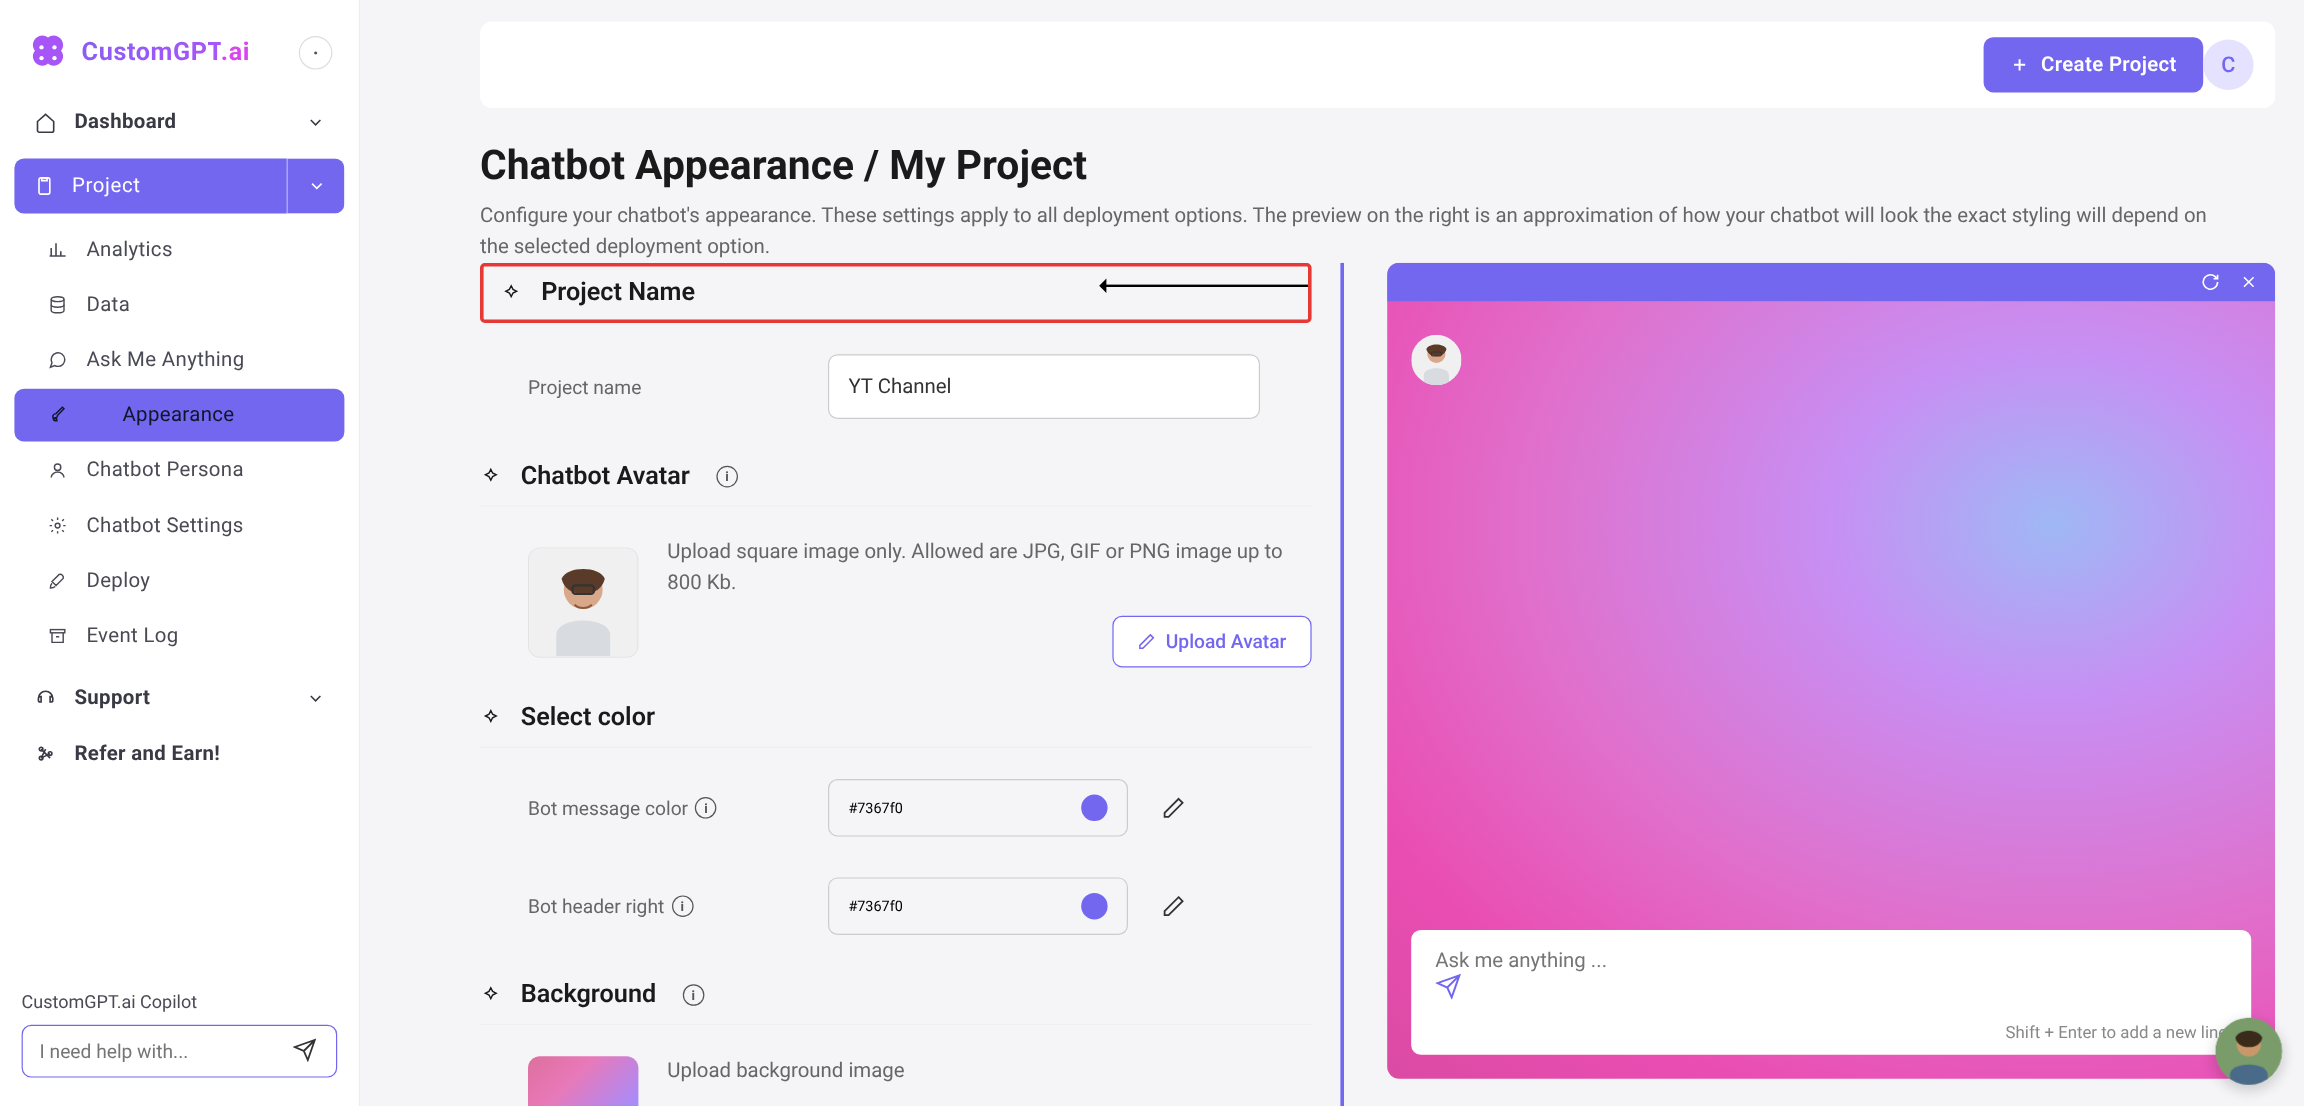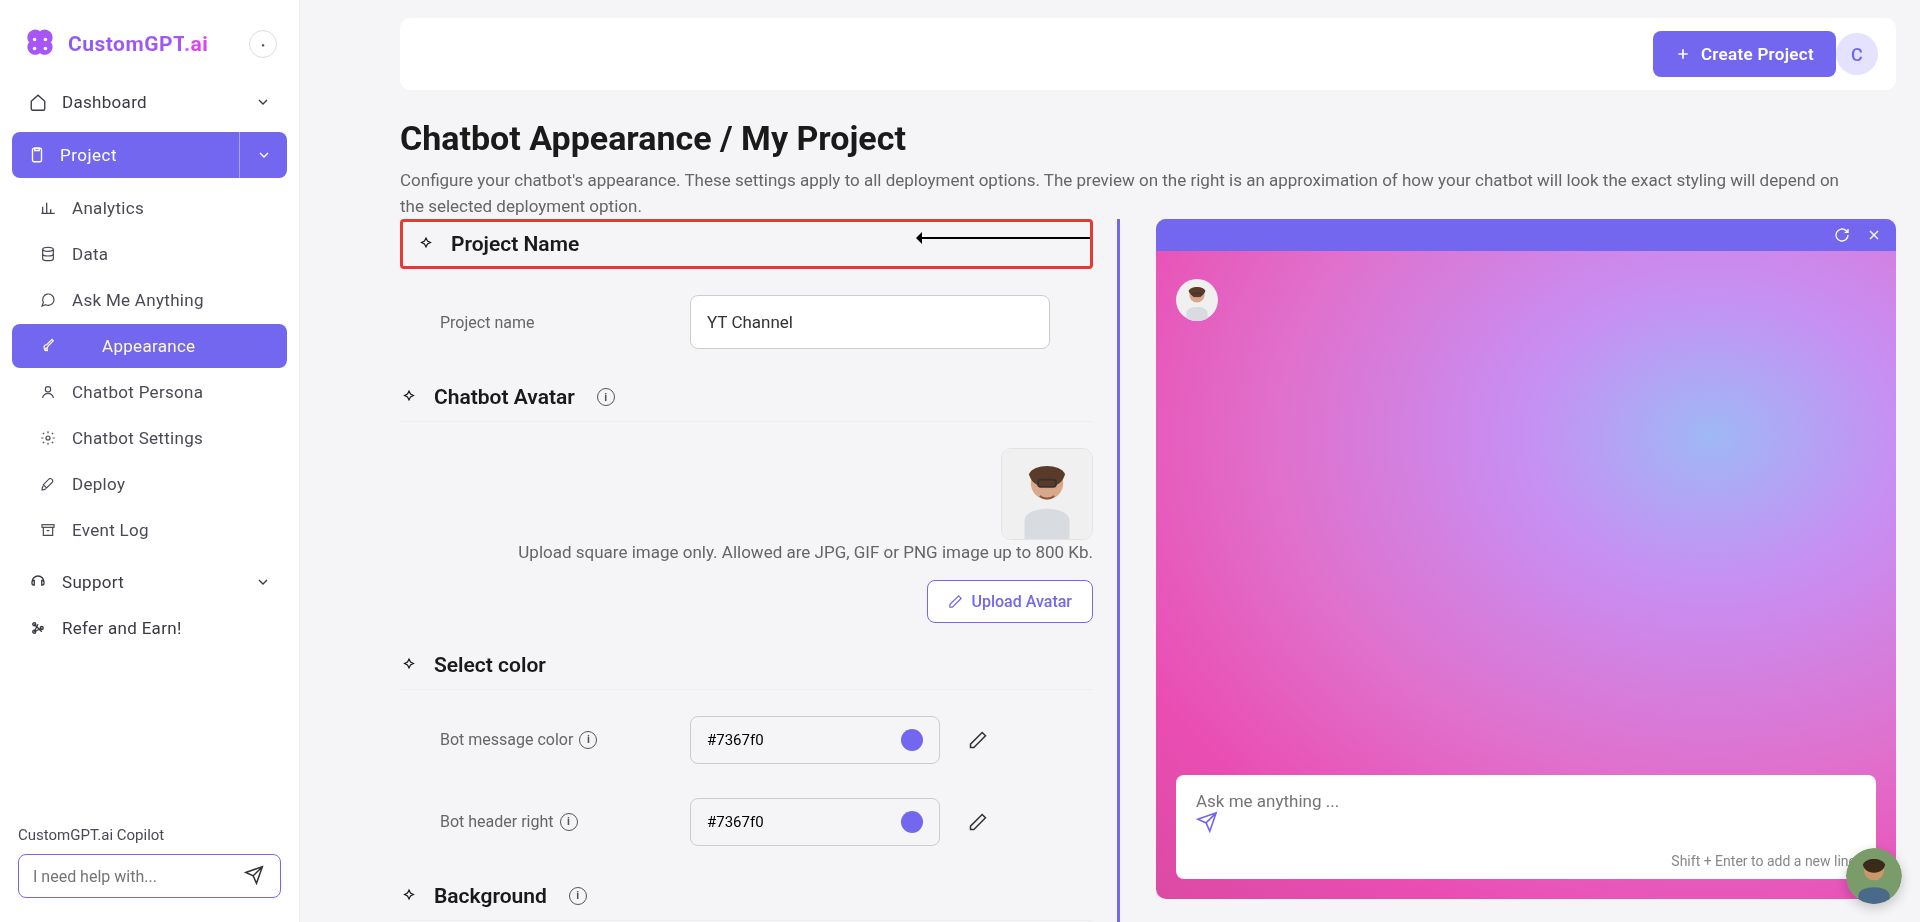--- a/index.html
+++ b/index.html
@@ -9,26 +9,26 @@
 .logo { display: flex; align-items: center; gap: 10px; }
 .logo-icon { width: 36px; height: 36px; }
 .logo-text { font-weight: 700; font-size: 21px; letter-spacing: 0.5px; }
 .logo-text .grad { background: linear-gradient(90deg,#8b5cf6,#a855f7); -webkit-background-clip: text; color: transparent; margin-top: 32px; }
 .logo-text .dot { color: #d946ef; }
 .gear-btn { width: 28px; height: 28px; border: 1px solid #ddd; border-radius: 50%; display: flex; align-items: center; justify-content: center; cursor: pointer; color: #555; font-size: 6px; }
 .nav { display: flex; flex-direction: column; gap: 2px; }
 .nav-row { display: flex; align-items: center; gap: 14px; padding: 12px 16px; border-radius: 8px; color: #4a4a55; font-size: 17px; cursor: pointer; letter-spacing: 0.3px; }
 .nav-row .ico { width: 20px; display: flex; justify-content: center; }
 .nav-row .chev { margin-left: auto; }
-.nav-row.top { font-weight: 400; color: #3a3a45; }
+.nav-row.top { font-weight: 700; color: #3a3a45; }
 .project-row { display: flex; margin: 6px 0; }
 .project-btn { flex: 1; display: flex; align-items: center; gap: 14px; padding: 13px 16px; background: #7367f0; color: #fff; border-radius: 8px 0 0 8px; font-size: 17px; letter-spacing: 0.5px; }
 .project-chev { width: 48px; background: #7367f0; border-left: 1px solid rgba(255,255,255,0.4); border-radius: 0 8px 8px 0; display: flex; align-items: center; justify-content: center; color: #fff; }
 .sub { padding-left: 26px; }
-.sub.active { background: #7367f0; color: #fef9c3; gap: 44px; }
+.sub.active { background: #7367f0; color: #0f172a; gap: 44px; }
 .support-row { margin-top: 6px; }
 .copilot-block { margin-top: auto; padding: 6px; }
 .copilot-label { font-size: 15px; color: #4a4a55; margin-bottom: 10px; }
 .copilot-input { display: flex; align-items: center; border: 1.5px solid #7367f0; border-radius: 8px; padding: 10px 14px; }
 .copilot-input input { border: none; outline: none; flex: 1; font-size: 16px; color: #888; }
 .copilot-input .send { width: 22px; height: 22px; color: #333; }
 .main { flex: 1; display: flex; flex-direction: column; padding: 18px 24px 0 100px; overflow: hidden; }
 .topbar { background: #fff; border-radius: 10px; height: 72px; display: flex; align-items: center; justify-content: flex-end; padding: 0 18px; margin-bottom: 28px; }
 .create-btn { background: #7367f0; color: #fff; border: none; border-radius: 8px; padding: 13px 22px; font-size: 17px; font-weight: 600; display: flex; align-items: center; gap: 10px; cursor: pointer; letter-spacing: 0.3px; }
 .avatar-badge { width: 42px; height: 42px; border-radius: 50%; background: #e4e2ff; color: #7367f0; display: flex; align-items: center; justify-content: center; font-weight: 500; font-size: 18px; }
@@ -38,28 +38,28 @@
 .form-col { width: 720px; border-right: 3px solid #7367f0; padding-right: 24px; overflow-y: auto; }
 .section-hdr { display: flex; align-items: center; gap: 16px; font-size: 21px; font-weight: 600; color: #1a1a1a; padding: 12px 0; border-bottom: 1px solid #eee; margin-bottom: 18px; }
 .section-hdr.highlight { border: 3px solid #e53935; border-radius: 4px; padding: 10px 14px; margin-bottom: 0; position: relative; }
 .arrow-anno { position: absolute; left: 520px; top: 18px; width: 170px; height: 2px; background: #000; }
 .arrow-anno::before { content:""; position:absolute; left:-10px; top:-5px; border: 6px solid transparent; border-right-color:#000; }
 .diamond-ico { width: 18px; height: 18px; display: inline-flex; align-items: center; justify-content: center; }
 .info-ico { width: 18px; height: 18px; border: 1.5px solid #555; border-radius: 50%; display: inline-flex; align-items: center; justify-content: center; font-size: 11px; font-weight: 700; color: #555; margin-left: 6px; }
 .field-row { display: flex; align-items: center; gap: 20px; padding: 8px 0 24px 40px; }
 .field-label { width: 230px; font-size: 16px; color: #666; display: flex; align-items: center; }
 .text-input { flex: 0 0 360px; border: 1px solid #ccc; border-radius: 8px; padding: 16px 16px; font-size: 17px; color: #333; outline: none; }
-.avatar-row { display: flex; padding: 8px 0 18px 40px; align-items: flex-end; flex-direction: column; }
+.avatar-row { display: flex; gap: 24px; padding: 8px 0 18px 40px; align-items: center; }
 .avatar-img { width: 92px; height: 92px; border-radius: 10px; border: 1px solid #e3e3e3; overflow: hidden; flex-shrink: 0; }
 .avatar-img svg { width: 100%; height: 100%; }
 .avatar-desc { flex: 1; }
 .avatar-desc p { font-size: 17px; color: #666; line-height: 1.5; margin-bottom: 14px; }
 .outline-btn { border: 1.5px solid #7367f0; color: #7367f0; background: #fff; border-radius: 8px; padding: 11px 20px; font-size: 16px; font-weight: 500; display: inline-flex; align-items: center; gap: 8px; cursor: pointer; float: right; }
 .color-row { display: flex; align-items: center; gap: 20px; padding: 8px 0 26px 40px; }
-.color-box { width: 250px; border: 1px solid #ccc; border-radius: 8px; padding: 12px 16px; display: flex; align-items: center; justify-content: space-between; font-size: 15px; }
+.color-box { width: 250px; border: 1px solid #ccc; border-radius: 8px; padding: 12px 16px; display: flex; align-items: center; justify-content: space-between; font-size: 12px; }
 .swatch { width: 22px; height: 22px; border-radius: 50%; background: #7367f0; }
 .edit-ico { width: 36px; height: 36px; display: flex; align-items: center; justify-content: center; cursor: pointer; color: #333; }
 .bg-row { display: flex; gap: 24px; padding: 8px 0 18px 40px; align-items: flex-start; }
 .bg-thumb { width: 92px; height: 92px; border-radius: 10px; background: linear-gradient(135deg,#dd6f9e 0%,#e879b9 30%,#a78bfa 70%,#8bb8f0 100%); flex-shrink: 0; }
 .preview-col { flex: 1; }
 .chat-widget { background: radial-gradient(ellipse 140% 120% at 75% 32%, #9fb8f5 0%, #c78ff3 18%, #e070cc 42%, #ea4db2 62%, #d64a9f 82%); border-radius: 10px; width: 100%; height: 680px; display: flex; flex-direction: column; position: relative; overflow: hidden; }
 .chat-hdr { background: #7367f0; height: 32px; display: flex; align-items: center; justify-content: flex-end; padding: 0 14px; gap: 16px; color: #fff; }
 .chat-hdr .ico-btn { cursor: pointer; display: flex; }
 .chat-body { flex: 1; padding: 28px 20px; }
 .chat-avatar { width: 42px; height: 42px; border-radius: 50%; overflow: hidden; }

